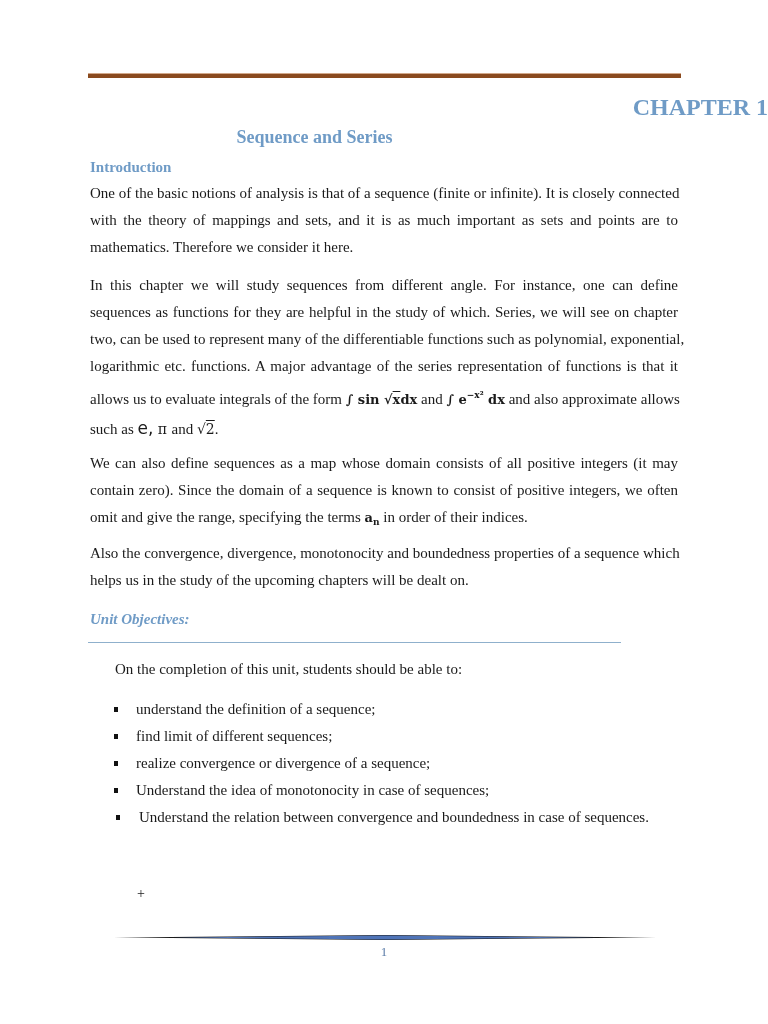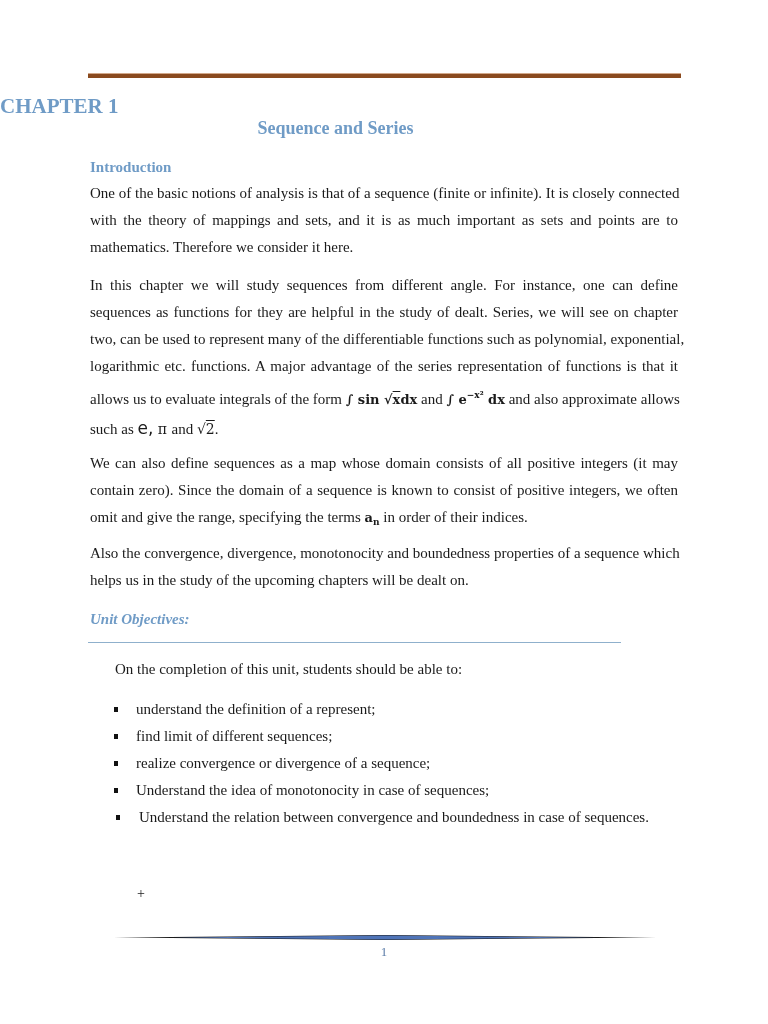--- a/index.html
+++ b/index.html
@@ -5,24 +5,24 @@
   html, body { margin: 0; padding: 0; background: #ffffff; }
   body { width: 768px; height: 1024px; position: relative; overflow: hidden;
          font-family: "Liberation Serif", serif; color: #1a1a1a; }
   .page { position: absolute; left: 0; top: 0; width: 768px; height: 1024px; }
 
   .running-header { position: absolute; top: 48px; left: 0; width: 768px; text-align: center;
     font-family: "DejaVu Sans", sans-serif; font-size: 17px; color: #222; letter-spacing: 0.1px; }
   .header-rule { position: absolute; left: 88px; top: 73px; width: 593px; height: 5px;
     background: #8a4a1f; border-top: 1px solid #d2a88a; box-sizing: border-box; }
 
-  .chapter-title { position: absolute; top: 94px; left: 0; width: 768px; text-align: left;
-    font-weight: bold; font-size: 21px; color: #6f9bc6; }
-  .chapter-subtitle { position: absolute; top: 118px; left: 0; width: 629px; text-align: center;
-    font-weight: bold; font-size: 18px; color: #6f9bc6; padding-left: 21px; }
+  .chapter-title { position: absolute; top: 94px; left: 0; width: 768px; text-align: right;
+    font-weight: bold; font-size: 24px; color: #6f9bc6; }
+  .chapter-subtitle { position: absolute; top: 127px; left: 0; width: 629px; text-align: center;
+    font-weight: bold; font-size: 18px; color: #6f9bc6; }
 
   .section-heading { position: absolute; left: 90px; font-weight: bold; font-size: 15px; color: #6f9bc6; }
   .section-heading.italic { font-style: italic; }
 
   .para { position: absolute; left: 90px; width: 588px; font-size: 15px; line-height: 27px;
     text-align: justify; color: #1a1a1a; }
   .para .line { display: block; text-align: justify; text-align-last: justify; white-space: nowrap; }
   .para .line.last { text-align-last: left; }
 
   .math { font-family: "DejaVu Serif", serif; font-weight: bold; font-size: 13px; }
@@ -62,21 +62,21 @@
   <div class="section-heading" style="top:159px;">Introduction</div>
 
   <div class="para" style="top:180px;">
     <span class="line">One of the basic notions of analysis is that of a sequence (finite or infinite). It is closely connected</span>
     <span class="line">with the theory of mappings and sets, and it is as much important as sets and points are to</span>
     <span class="line last">mathematics. Therefore we consider it here.</span>
   </div>
 
   <div class="para" style="top:272px;">
     <span class="line">In this chapter we will study sequences from different angle. For instance, one can define</span>
-    <span class="line">sequences as functions for they are helpful in the study of dealt. Series, we will see on chapter</span>
+    <span class="line">sequences as functions for they are helpful in the study of which. Series, we will see on chapter</span>
     <span class="line">two, can be used to represent many of the differentiable functions such as polynomial, exponential,</span>
     <span class="line">logarithmic etc. functions. A major advantage of the series representation of functions is that it</span>
     <span class="line" style="line-height:30px;">
       <span>allows us to evaluate integrals of the form </span><span class="math"><span>∫ sin √</span><span class="overline">x</span><span>dx</span></span><span> and </span><span class="math"><span>∫ e</span><span class="math-sup">−x²</span><span> dx</span></span><span> and also approximate allows</span>
     </span>
     <span class="line last">
       <span>such as </span><span class="e-sym">e,</span><span class="pi-sym"> π </span><span> and </span><span class="sqrt"><span>√</span><span class="overline">2</span></span><span>.</span>
     </span>
   </div>
 
@@ -92,21 +92,21 @@
     <span class="line">Also the convergence, divergence, monotonocity and boundedness properties of a sequence which</span>
     <span class="line last">helps us in the study of the upcoming chapters will be dealt on.</span>
   </div>
 
   <div class="section-heading italic" style="top:611px;">Unit Objectives:</div>
   <div class="objectives-rule"></div>
 
   <div class="intro-line">On the completion of this unit, students should be able to:</div>
 
   <ul class="obj-list">
-    <li class="obj-item"><span class="bullet"></span><span>understand the definition of a represent;</span></li>
+    <li class="obj-item"><span class="bullet"></span><span>understand the definition of a sequence;</span></li>
     <li class="obj-item"><span class="bullet"></span><span>find limit of different sequences;</span></li>
     <li class="obj-item"><span class="bullet"></span><span>realize convergence or divergence of a sequence;</span></li>
     <li class="obj-item"><span class="bullet"></span><span>Understand the idea of monotonocity in case of sequences;</span></li>
     <li class="obj-item last"><span class="bullet"></span><span>Understand the relation between convergence and boundedness in case of sequences.</span></li>
   </ul>
 
   <div class="plus-mark">+</div>
 
   <svg class="footer-rule" viewBox="0 0 542 5" preserveAspectRatio="none">
     <polygon points="0,2.5 271,0 542,2.5 271,5" fill="#1a1a1a"></polygon>

